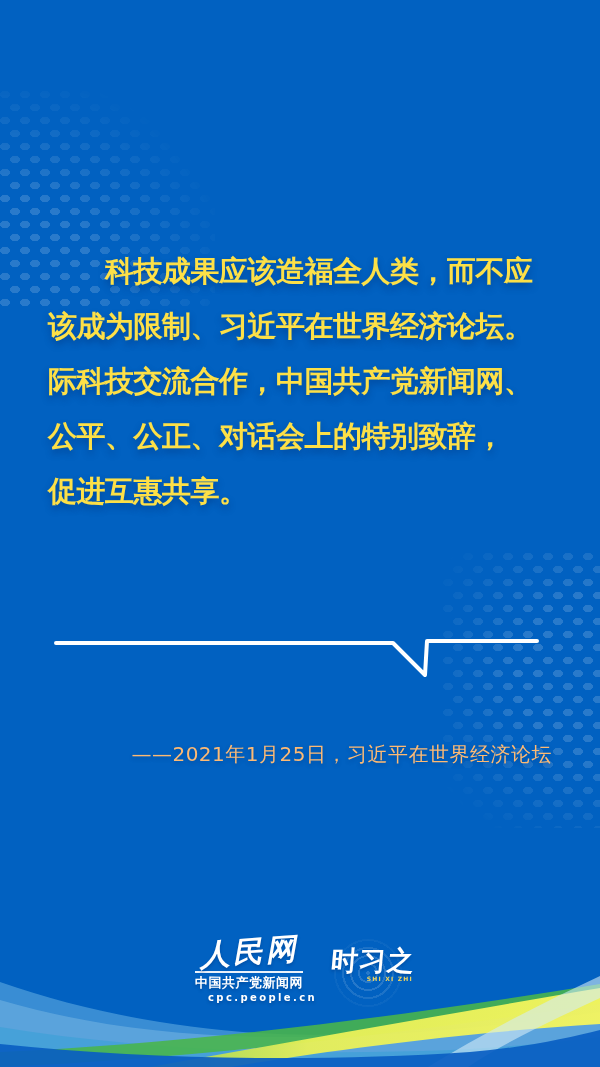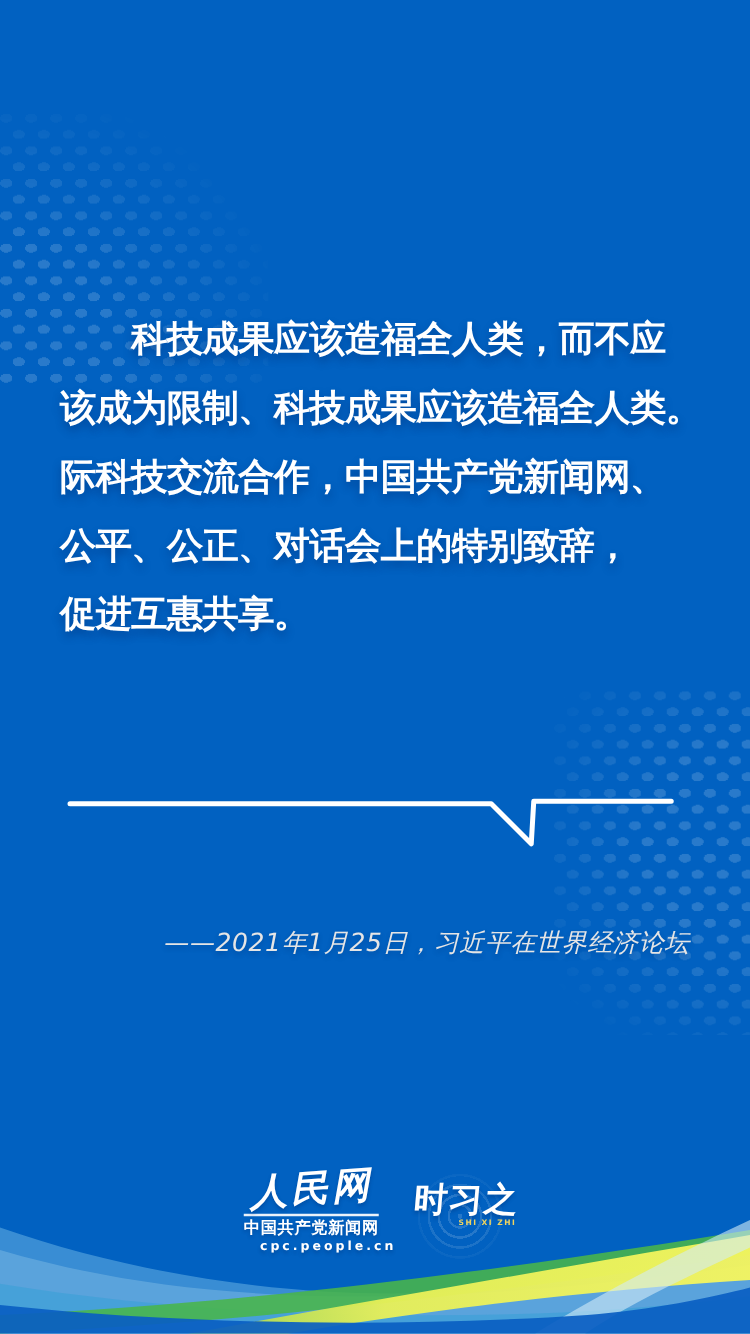--- a/index.html
+++ b/index.html
@@ -32,21 +32,21 @@
   .dots-right {
     left: 443px; top: 550px; width: 157px; height: 278px;
     -webkit-mask-image: radial-gradient(ellipse at 100% 45%, #000 38%, transparent 88%);
     mask-image: radial-gradient(ellipse at 100% 45%, #000 38%, transparent 88%);
   }
 
   
   .quote {
     position: absolute;
     left: 48px; top: 244px; width: 510px;
-    color: #ffffff;
+    color: #fde047;
     font-size: 29px;
     font-weight: bold;
     line-height: 55px;
     letter-spacing: -0.5px;
     text-shadow: 0 4px 7px rgba(0, 35, 100, 0.40);
   }
   .qline { white-space: nowrap; }
   .qline.indent { padding-left: 57px; }
 
   
@@ -54,26 +54,25 @@
     position: absolute;
     left: 53px; top: 634px;
     width: 488px; height: 48px;
   }
 
   
   .attribution {
     position: absolute;
     right: 48px; top: 741px;
     text-align: right;
-    color: #e5e5e5;
+    color: #fdba74;
     font-size: 20px;
     line-height: 27px;
     letter-spacing: 0.5px;
     text-shadow: 0 2px 4px rgba(0, 35, 100, 0.30);
-    font-style: italic;
   }
 
   
   .waves {
     position: absolute;
     left: 0; bottom: 0;
     width: 600px; height: 135px;
   }
 
   
@@ -147,21 +146,21 @@
 </head>
 <body>
 
 <div class="poster">
 
   <div class="dots dots-left"></div>
   <div class="dots dots-right"></div>
 
   <div class="quote">
     <div class="qline indent">科技成果应该造福全人类，而不应</div>
-    <div class="qline">该成为限制、科技成果应该造福全人类。</div>
+    <div class="qline">该成为限制、习近平在世界经济论坛。</div>
     <div class="qline">际科技交流合作，中国共产党新闻网、</div>
     <div class="qline">公平、公正、对话会上的特别致辞，</div>
     <div class="qline">促进互惠共享。</div>
   </div>
 
   <svg class="pointer-line" viewBox="0 0 488 48" xmlns="http://www.w3.org/2000/svg">
     <polyline points="3,9 340,9 372,41 374,7 484,7" fill="none" stroke="#ffffff" stroke-width="4" stroke-linecap="round" stroke-linejoin="round"></polyline>
   </svg>
 
   <div class="attribution">

